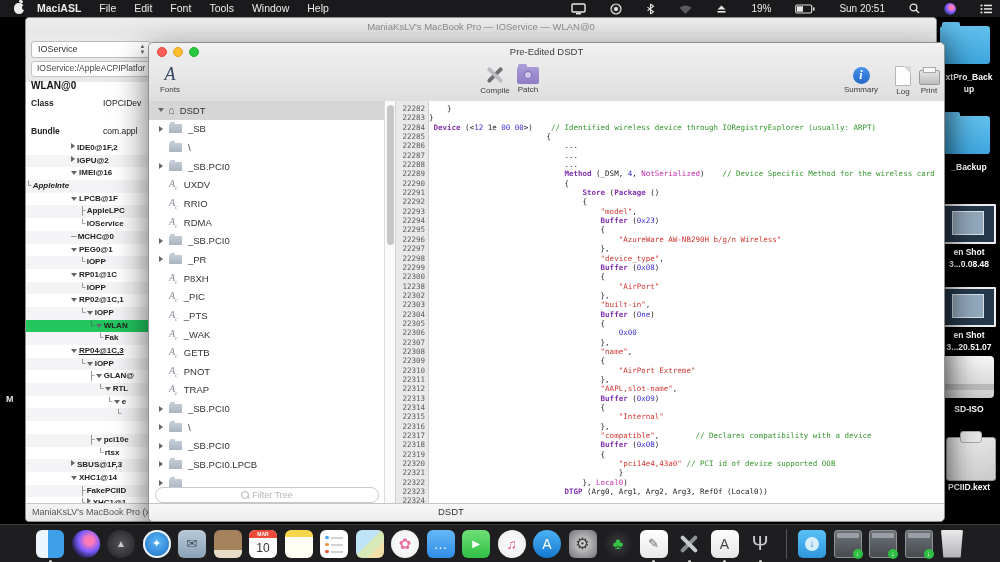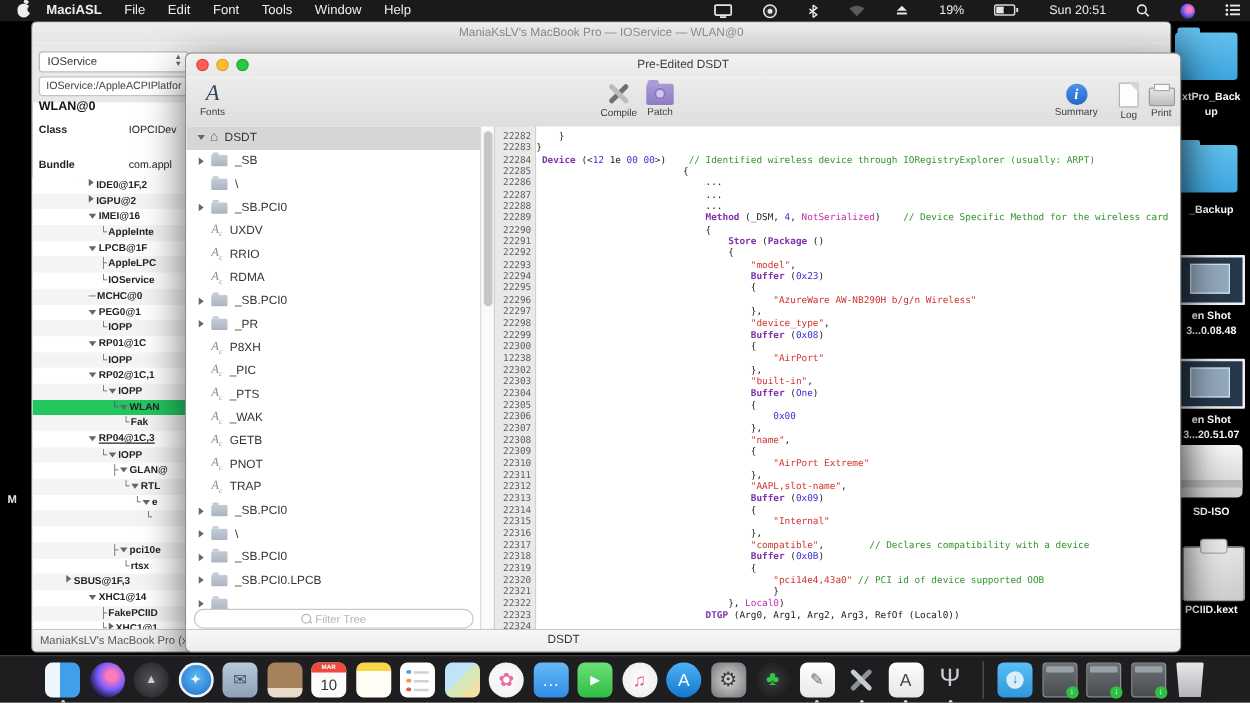--- a/index.html
+++ b/index.html
@@ -4,21 +4,21 @@
 <style>
   html,body{margin:0;padding:0}
   body{width:1000px;height:562px;background:#000;overflow:hidden;position:relative;
        font-family:"Liberation Sans",sans-serif;-webkit-font-smoothing:antialiased}
   
   #menubar{position:absolute;top:0;left:0;right:0;height:17px;background:#1a1a1c;color:#ededed;
     display:flex;align-items:center;z-index:50;font-size:10.5px}
   #menu-left{display:flex;align-items:center;gap:0;padding-left:10px}
   .menu-item{padding:0 9px;line-height:17px}
   .menu-item.app{font-weight:bold}
-  #menu-right{margin-left:auto;display:flex;align-items:flex-start;gap:24px;padding-right:8px;font-size:10px}
+  #menu-right{margin-left:auto;display:flex;align-items:center;gap:24px;padding-right:8px;font-size:10px}
   .apple{width:10px;height:11px;background:#ededed;border-radius:45% 45% 48% 48%;position:relative;margin:0 4px}
   .apple::before{content:"";position:absolute;top:-3px;left:5px;width:4px;height:3px;background:#ededed;border-radius:60% 40% 60% 40%;transform:rotate(30deg)}
   .apple::after{content:"";position:absolute;top:2px;right:-3px;width:5px;height:5px;background:#1a1a1c;border-radius:50%}
   .mb-ic{display:inline-flex;align-items:center;justify-content:center}
   .siri-orb{width:12px;height:12px;border-radius:50%;background:radial-gradient(circle at 62% 38%,#ff7ab8 0 18%,#7a5cff 46%,#17314f 80%)}
   
   .window{position:absolute;border-radius:5px;background:#fff;border:1px solid #8f8f8f;
           box-shadow:0 12px 34px rgba(0,0,0,.6)}
   .titlebar{position:absolute;top:0;left:0;right:0;height:18px;background:linear-gradient(#efefef,#e2e2e2);
             border-radius:5px 5px 0 0;border-bottom:1px solid #cfcfcf}
@@ -280,21 +280,21 @@
     <span class="k">Class</span><span>IOPCIDev</span></div>
   <div class="prop-row" style="top:108px">
     <span class="k">Bundle</span><span>com.appl</span></div>
   <div class="vline" style="left:32px"></div>
   <div class="vline" style="left:42px"></div>
   <div id="io-spine"></div>
   <div id="ioreg-tree">
       <div class="io-row" style="padding-left: 45px;"><span class="tri tri-r"></span><span>IDE0@1F,2</span></div>
       <div class="io-row" style="padding-left: 45px;"><span class="tri tri-r"></span><span>IGPU@2</span></div>
       <div class="io-row" style="padding-left: 45px;"><span class="tri tri-d"></span><span>IMEI@16</span></div>
-      <div class="io-row" style="padding-left: 54px;"><span class="io-conn">└</span><span>AppleInte</span></div>
+      <div class="io-row" style=" font-style: italic;"><span class="io-conn">└</span><span>AppleInte</span></div>
       <div class="io-row" style="padding-left: 45px;"><span class="tri tri-d"></span><span>LPCB@1F</span></div>
       <div class="io-row" style="padding-left: 54px;"><span class="io-conn">├</span><span>AppleLPC</span></div>
       <div class="io-row" style="padding-left: 54px;"><span class="io-conn">└</span><span>IOService</span></div>
       <div class="io-row" style="padding-left: 45px;"><span class="io-conn">─</span><span>MCHC@0</span></div>
       <div class="io-row" style="padding-left: 45px;"><span class="tri tri-d"></span><span>PEG0@1</span></div>
       <div class="io-row" style="padding-left: 54px;"><span class="io-conn">└</span><span>IOPP</span></div>
       <div class="io-row" style="padding-left: 45px;"><span class="tri tri-d"></span><span>RP01@1C</span></div>
       <div class="io-row" style="padding-left: 54px;"><span class="io-conn">└</span><span>IOPP</span></div>
       <div class="io-row" style="padding-left: 45px;"><span class="tri tri-d"></span><span>RP02@1C,1</span></div>
       <div class="io-row" style="padding-left: 54px;"><span class="io-conn">└</span><span class="tri tri-d"></span><span>IOPP</span></div>
@@ -302,21 +302,21 @@
       <div class="io-row" style="padding-left: 72px;"><span class="io-conn">└</span><span>Fak</span></div>
       <div class="io-row" style="padding-left: 45px; text-decoration: underline;"><span class="tri tri-d"></span><span>RP04@1C,3</span></div>
       <div class="io-row" style="padding-left: 54px;"><span class="io-conn">└</span><span class="tri tri-d"></span><span>IOPP</span></div>
       <div class="io-row" style="padding-left: 63px;"><span class="io-conn">├</span><span class="tri tri-d"></span><span>GLAN@</span></div>
       <div class="io-row" style="padding-left: 72px;"><span class="io-conn">└</span><span class="tri tri-d"></span><span>RTL</span></div>
       <div class="io-row" style="padding-left: 81px;"><span class="io-conn">└</span><span class="tri tri-d"></span><span>e</span></div>
       <div class="io-row" style="padding-left: 90px;"><span class="io-conn">└</span><span></span></div>
       <div class="io-row" style="padding-left: 45px;"><span></span></div>
       <div class="io-row" style="padding-left: 63px;"><span class="io-conn">├</span><span class="tri tri-d"></span><span>pci10e</span></div>
       <div class="io-row" style="padding-left: 72px;"><span class="io-conn">└</span><span>rtsx</span></div>
-      <div class="io-row" style="padding-left: 27px;"><span class="tri tri-r"></span><span>SBUS@1F,3</span></div>
+      <div class="io-row" style="padding-left: 45px;"><span class="tri tri-r"></span><span>SBUS@1F,3</span></div>
       <div class="io-row" style="padding-left: 45px;"><span class="tri tri-d"></span><span>XHC1@14</span></div>
       <div class="io-row" style="padding-left: 54px;"><span class="io-conn">├</span><span>FakePCIID</span></div>
       <div class="io-row" style="padding-left: 54px;"><span class="io-conn">└</span><span class="tri tri-r"></span><span>XHC1@1</span></div>
     </div>
   <div id="ioreg-status">ManiaKsLV's MacBook Pro (x8</div>
 </div>
 
 <div id="maciasl" class="window">
   <div class="titlebar">
     <div class="lights">

